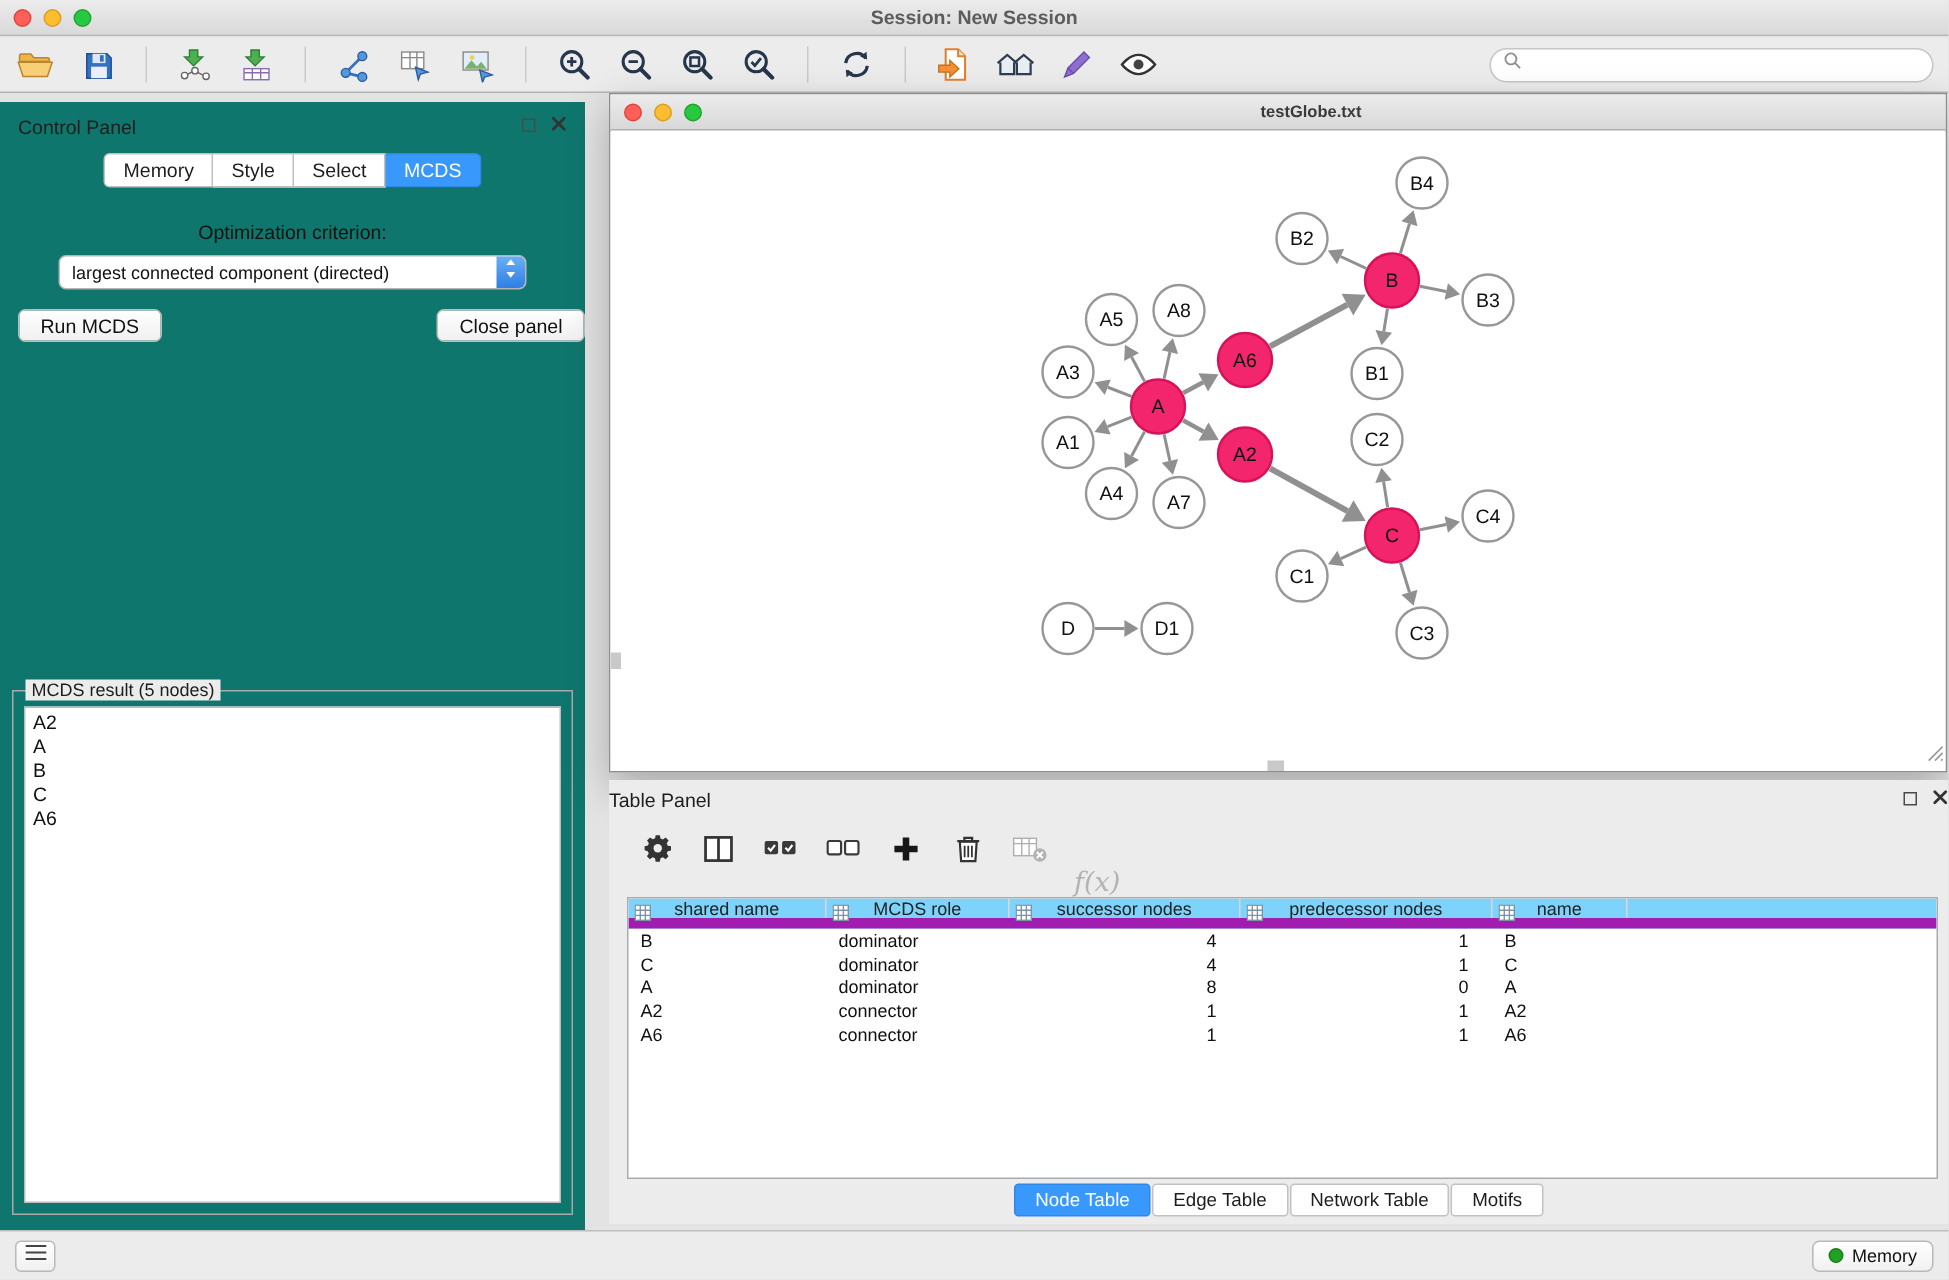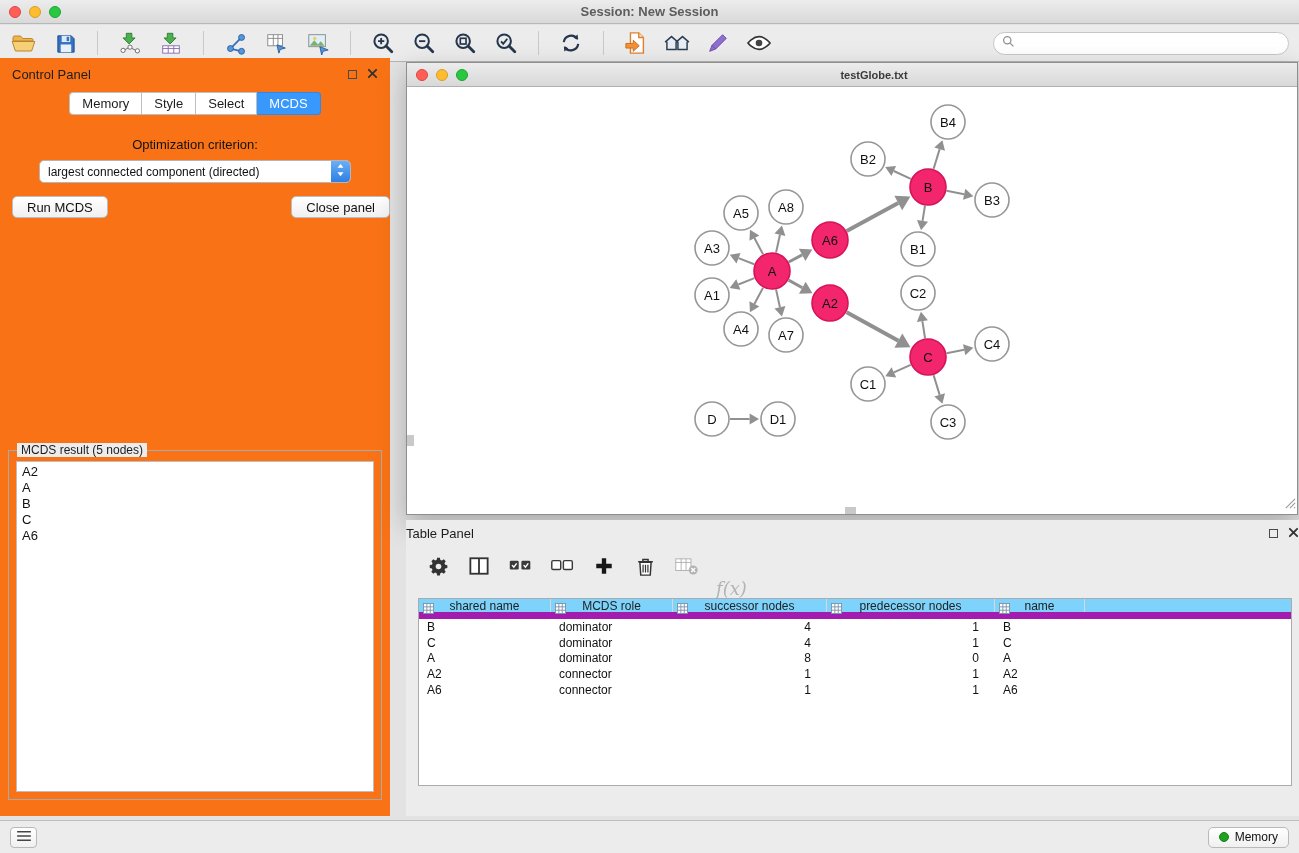--- a/index.html
+++ b/index.html
@@ -22,21 +22,21 @@
            display:flex;align-items:center;padding:0 10px;}
   .tb-icons{display:flex;align-items:center;gap:13px;}
   .tb-btn{width:28px;height:28px;display:flex;align-items:center;justify-content:center;cursor:default;}
   .tb-btn span{display:flex;align-items:center;justify-content:center;}
   .tb-sep{width:1px;height:24px;background:#c9c9c9;margin:0 5px;}
   .search{margin-left:auto;width:296px;height:23px;background:#fff;border:1px solid #c6c6c6;border-radius:12px;
           display:flex;align-items:center;padding:0 8px;gap:5px;}
   .search input{border:none;outline:none;flex:1;font-size:12px;background:transparent;font-family:"Liberation Sans",sans-serif;}
 
   
-  .control-panel{position:absolute;left:0;top:58px;width:390px;height:758px;background:#f97316;}
+  .control-panel{position:absolute;left:0;top:68px;width:390px;height:758px;background:#0f766e;}
   .cp-header{height:32px;display:flex;align-items:center;padding:0 12px;}
   .panel-title{font-size:13px;color:#1d1d1d;}
   .win-ctrls{margin-left:auto;display:flex;gap:10px;align-items:center;}
   .float-ico{width:9px;height:9px;border:1.5px solid #4a4a4a;display:inline-block;}
   .segbar{display:flex;justify-content:center;margin-top:2px;}
   .seg{font-size:13px;padding:3px 12px;background:#fff;border:1px solid #bfbfbf;border-left:none;color:#1d1d1d;}
   .seg:first-child{border-left:1px solid #bfbfbf;border-radius:4px 0 0 4px;}
   .seg:last-child{border-radius:0 4px 4px 0;}
   .seg.active{background:var(--accent);border-color:#2f87e8;color:#fff;}
   .opt-label{text-align:center;font-size:13px;margin-top:22px;color:#111;}
@@ -607,20 +607,26 @@
         </div>
         <div class="tr">
           <div class="td" style="width: 132px; text-align: left;">A6</div>
           <div class="td" style="width: 122px; text-align: left;">connector</div>
           <div class="td right" style="width: 154px; text-align: right;">1</div>
           <div class="td right" style="width: 168px; text-align: right;">1</div>
           <div class="td" style="width: 90px; text-align: left;">A6</div>
         </div>
       </div>
   </div>
+  <div class="tp-tabs">
+      <div class="tp-tab active">Node Table</div>
+      <div class="tp-tab">Edge Table</div>
+      <div class="tp-tab">Network Table</div>
+      <div class="tp-tab">Motifs</div>
+    </div>
 </section>
 
 <div class="statusbar">
   <div class="sb-left">
     <span><svg viewBox="0 0 18 14" width="16" height="12">
           <g stroke="#444" stroke-width="1.6">
             <path d="M1 2h16M1 7h16M1 12h16"></path>
           </g>
         </svg></span>
   </div>

